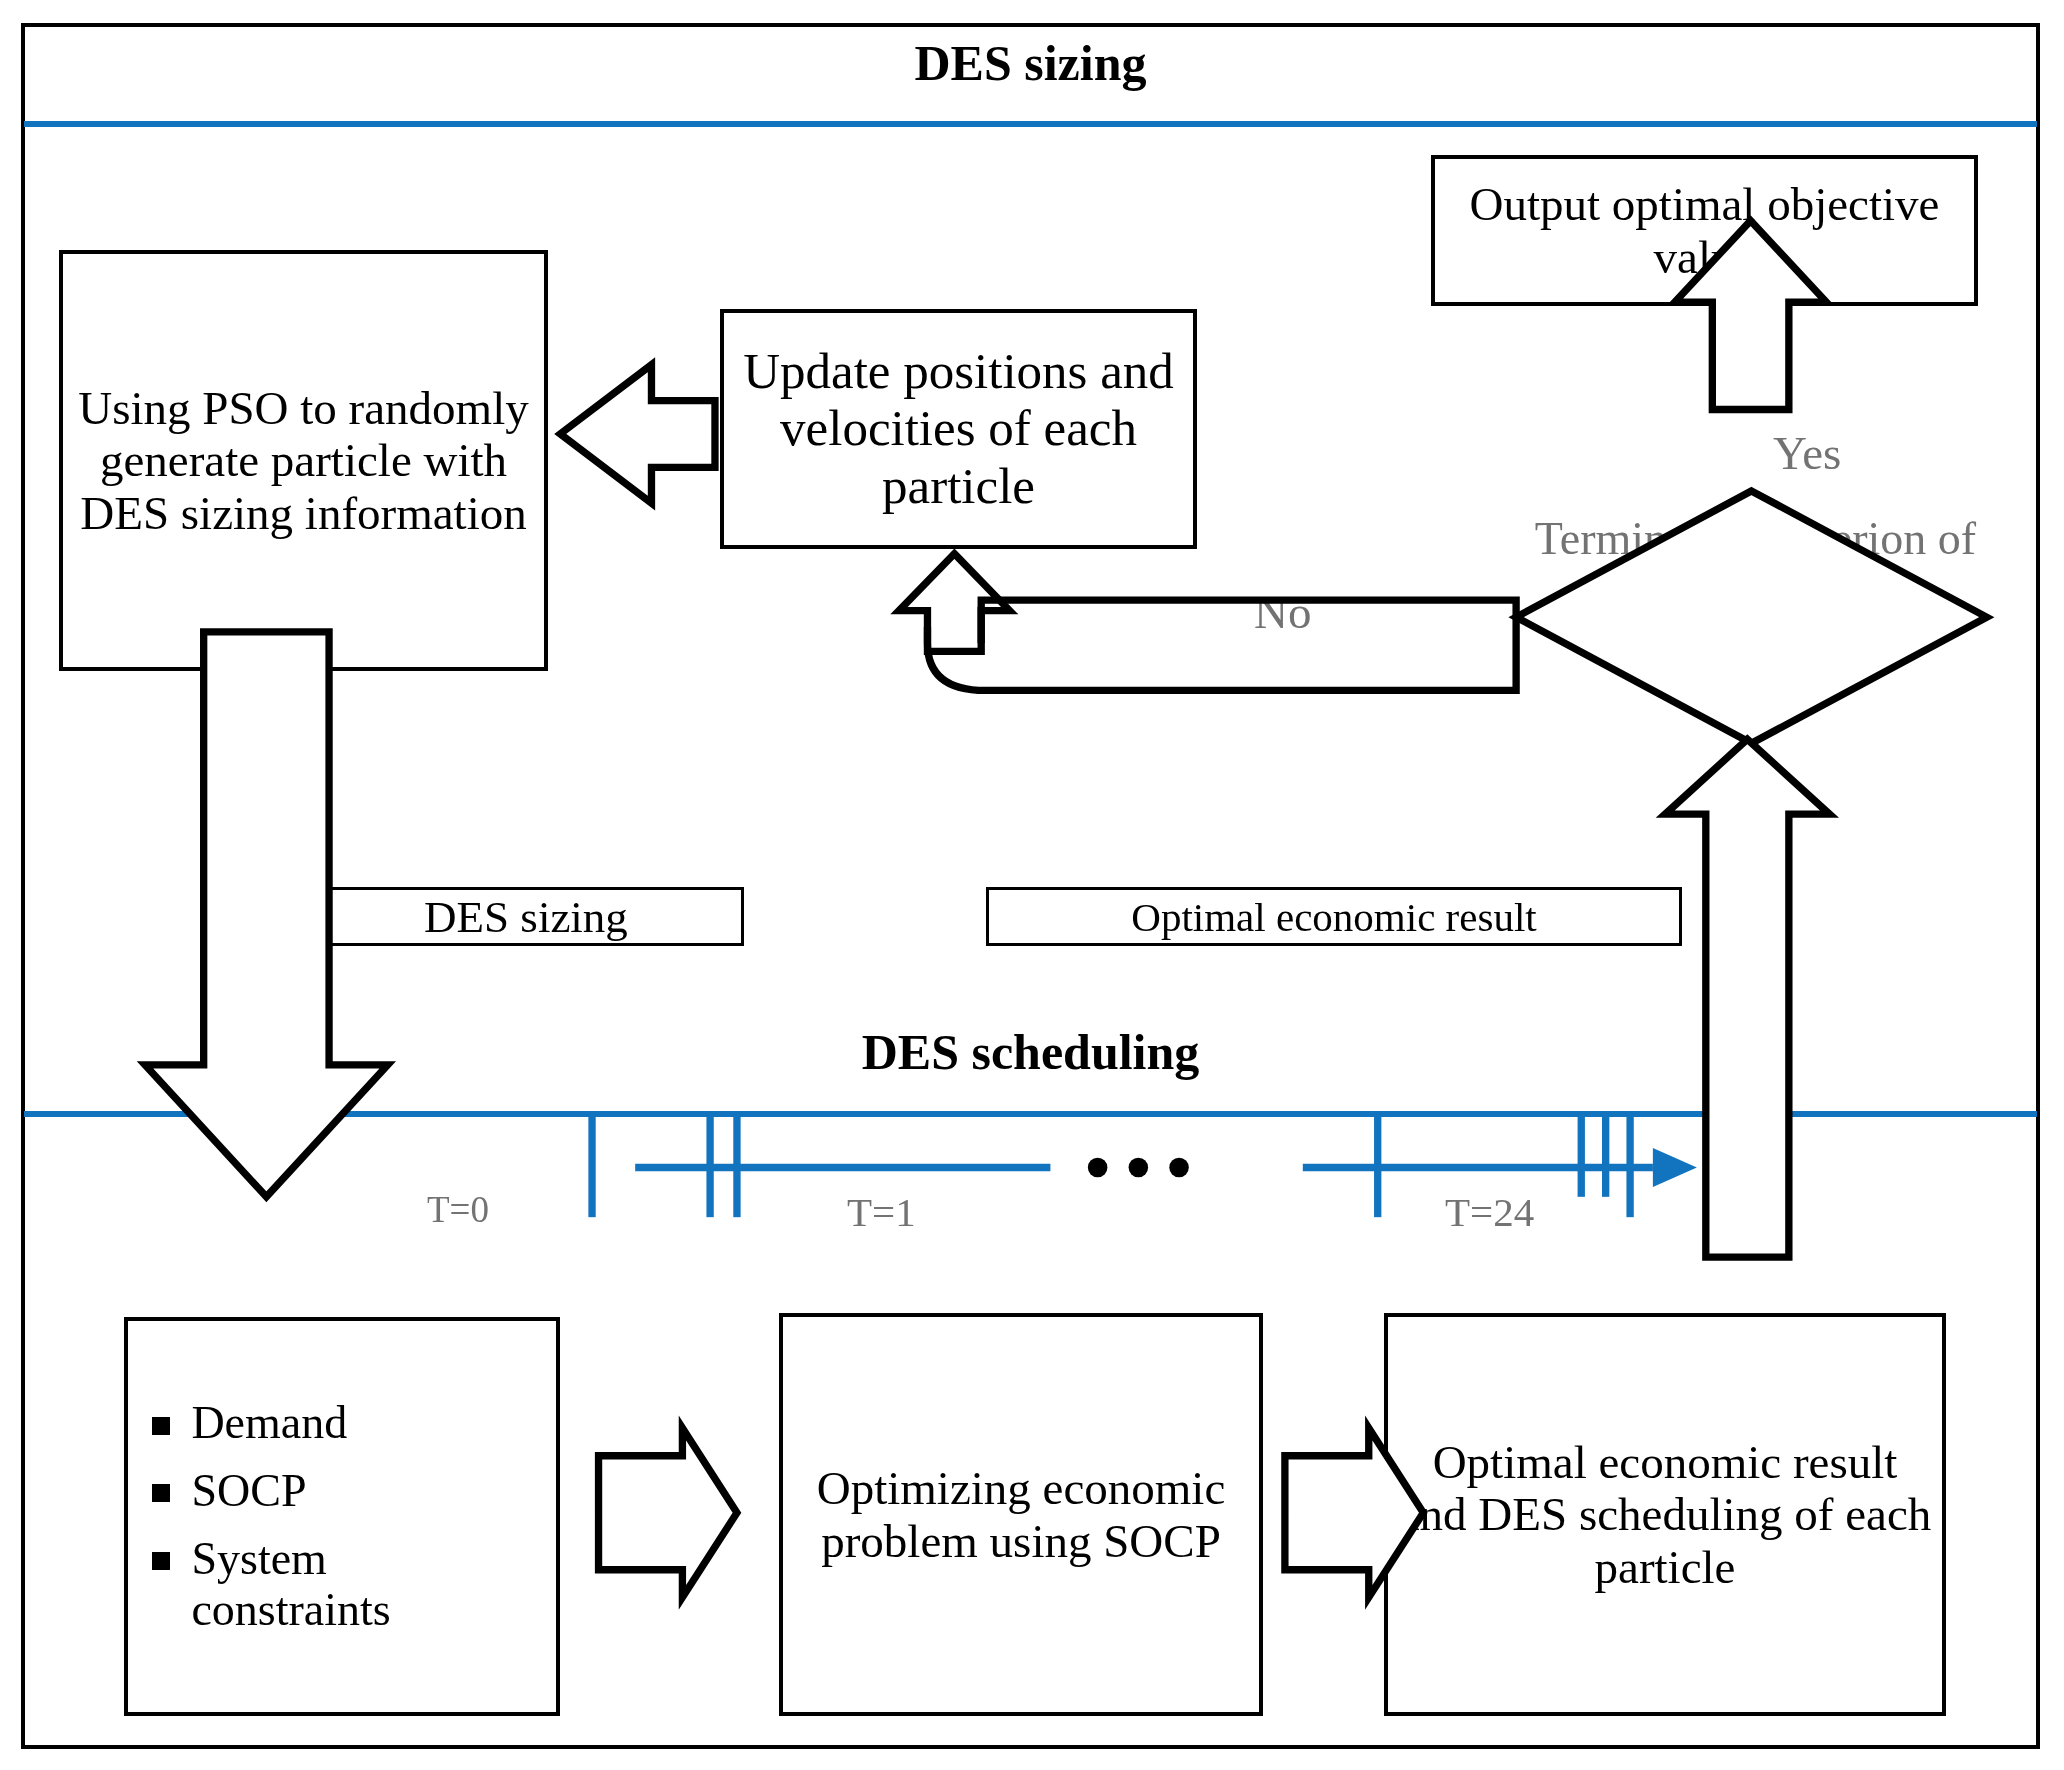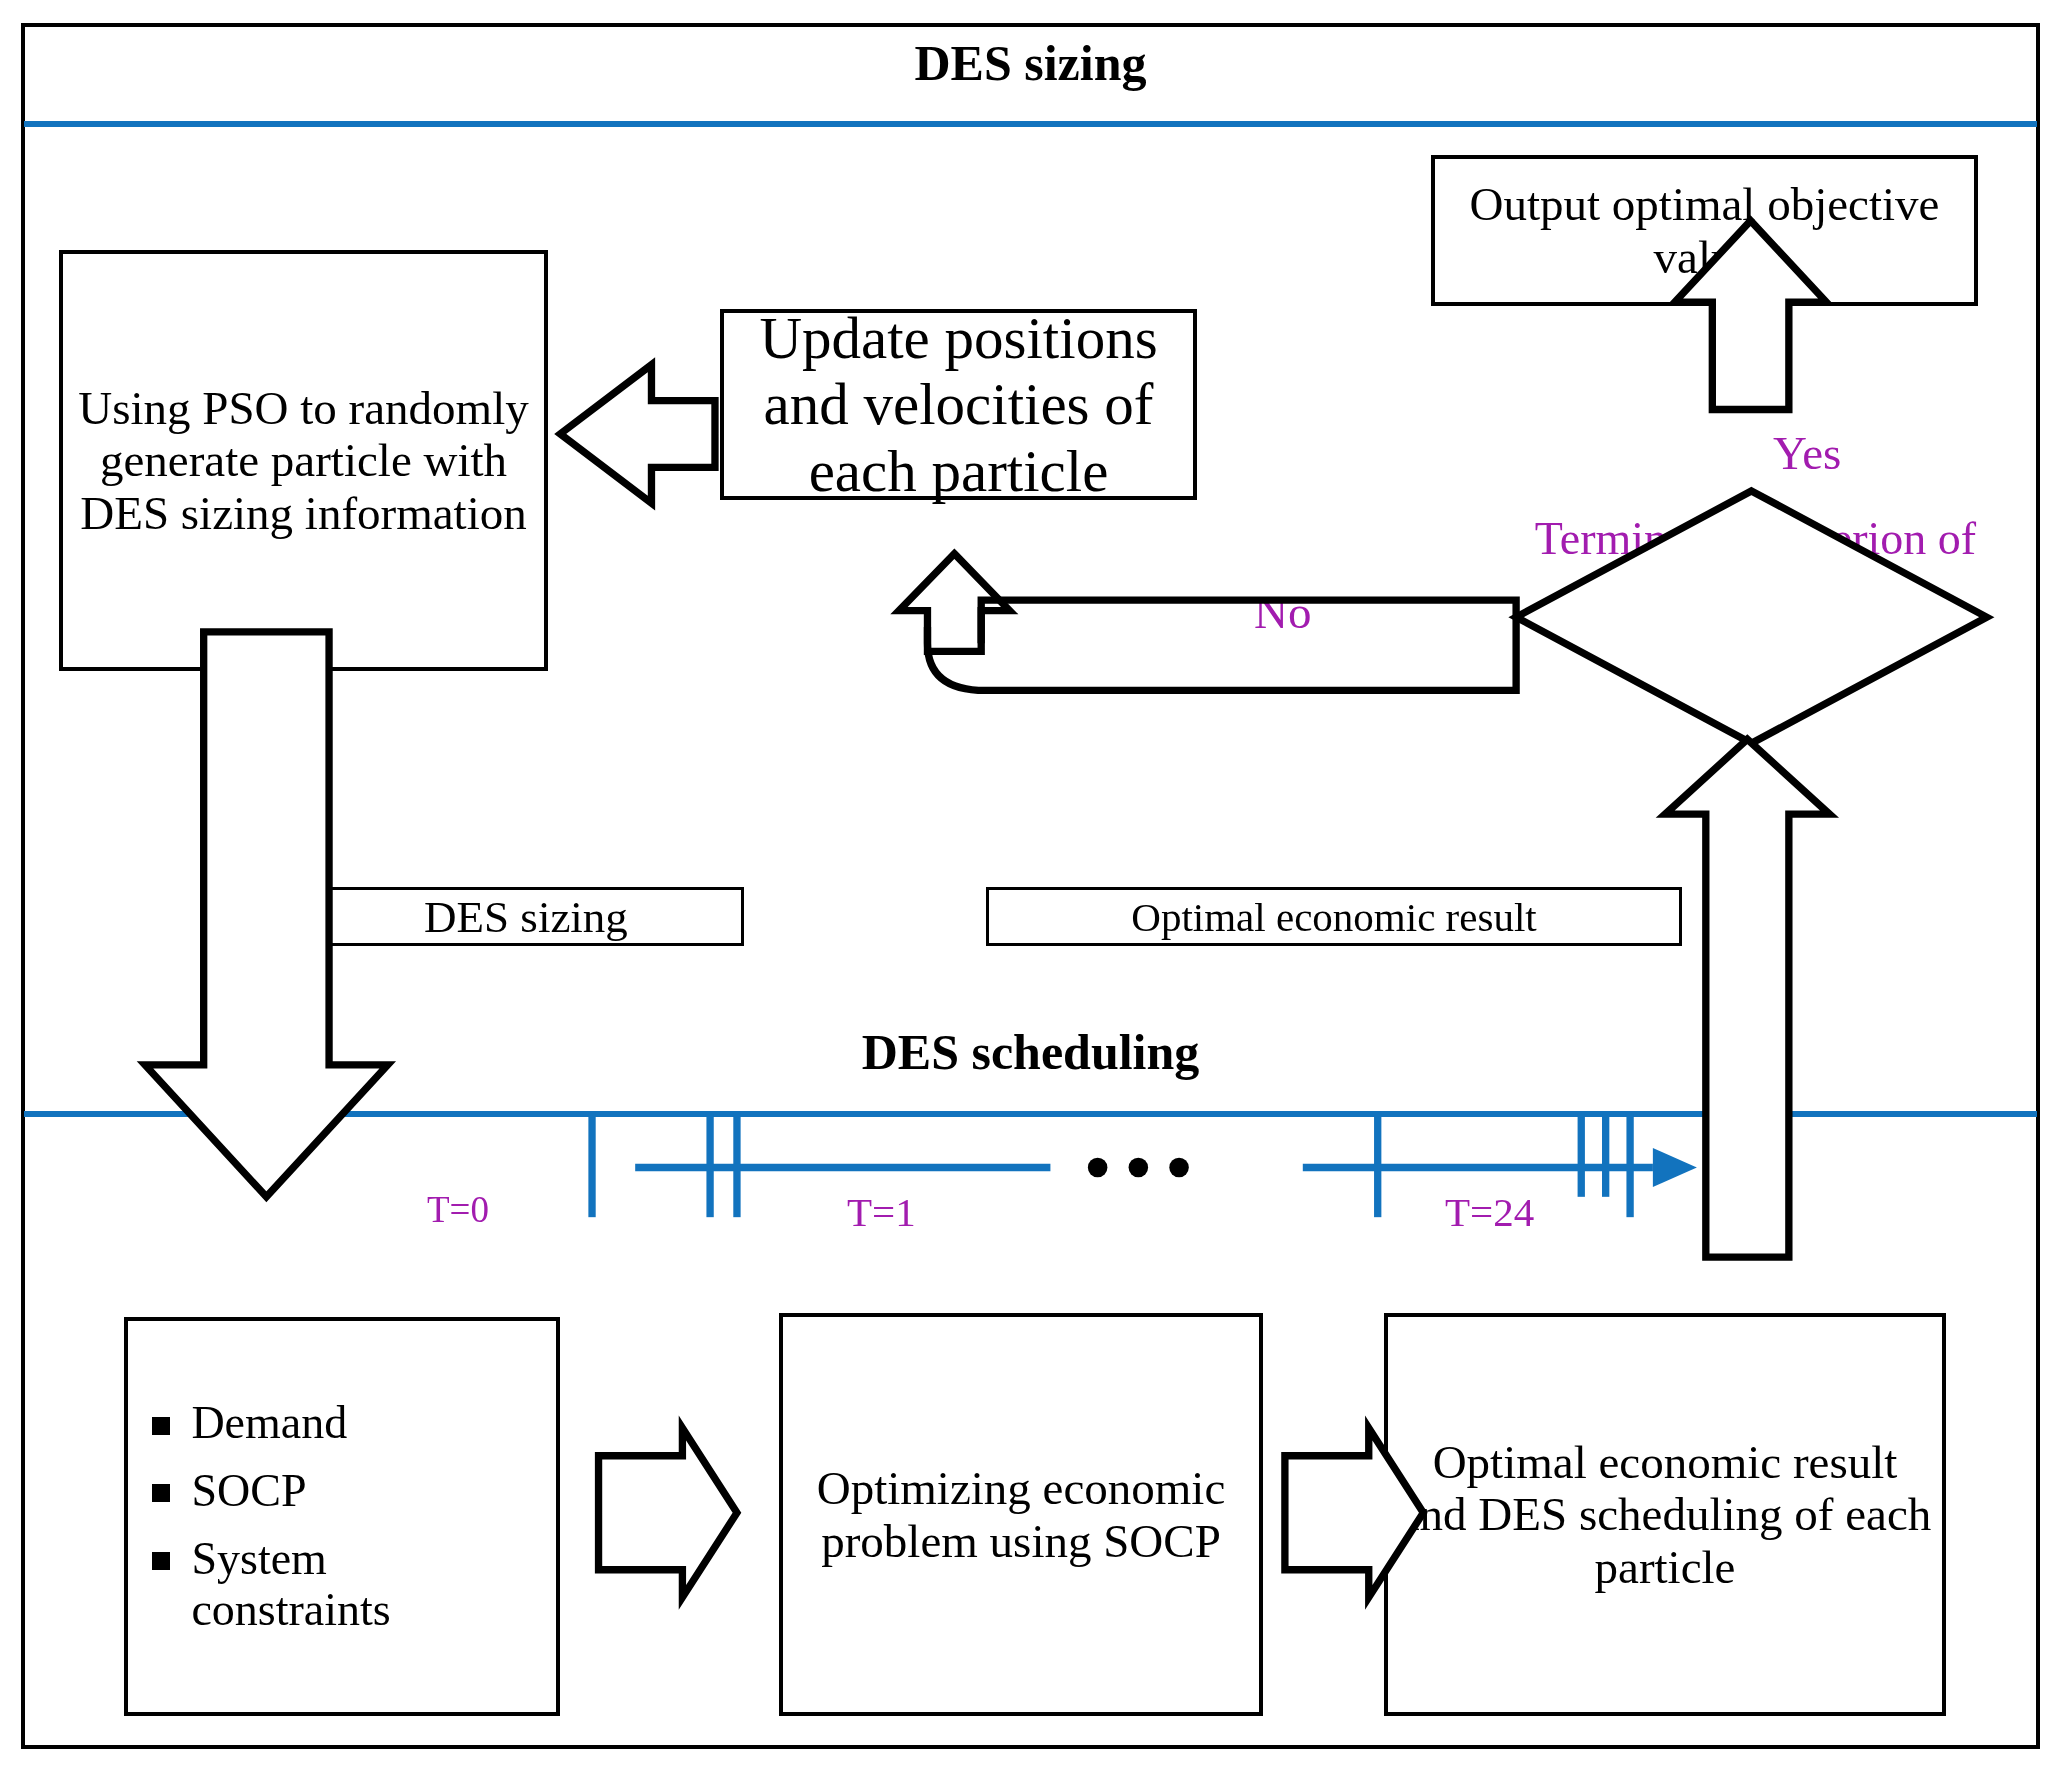--- a/index.html
+++ b/index.html
@@ -98,21 +98,21 @@
     height: 18px;
     background: #000000;
     flex: 0 0 18px;
     margin-top: 19.5px;
     margin-right: 21px;
   }
 
   
   .ftext {
     position: absolute;
-    color: #a21caf;
+    color: #737373;
     white-space: nowrap;
   }
 
   
   .svg-layer {
     position: absolute;
     left: 0; top: 0;
     width: 2065px;
     height: 1770px;
     pointer-events: none;
@@ -133,21 +133,21 @@
 
   <div class="outer-frame"></div>
 
   <div class="section-title" style="left:21px; top:34px; width:2019px; font-size:50px;">DES sizing</div>
   <div class="blue-rule" style="left:24.4px; top:121px; width:2013px;"></div>
 
   <div class="pbox" style="left:59px; top:250px; width:489px; height:421px; font-size:47px;">
     <span class="txt">Using PSO to randomly generate particle with DES sizing information</span>
   </div>
 
-  <div class="pbox" style="left:720px; top:309px; width:477px; height:191px; font-size:59px;">
+  <div class="pbox" style="left:720px; top:309px; width:477px; height:240px; font-size:51px;">
     <span class="txt">Update positions and velocities of each particle</span>
   </div>
 
   <div class="pbox" style="left:1431px; top:155px; width:547px; height:151px; font-size:47px;">
     <span class="txt">Output optimal objective value</span>
   </div>
 
   <div class="ftext" style="left:1511px; top:514px; width:489px; text-align:center; font-size:46px; line-height:1.1; white-space:normal;">Termination criterion of PSO achieved?</div>
 
   <div class="ftext" style="left:1773px; top:426px; font-size:47px;">Yes</div>

